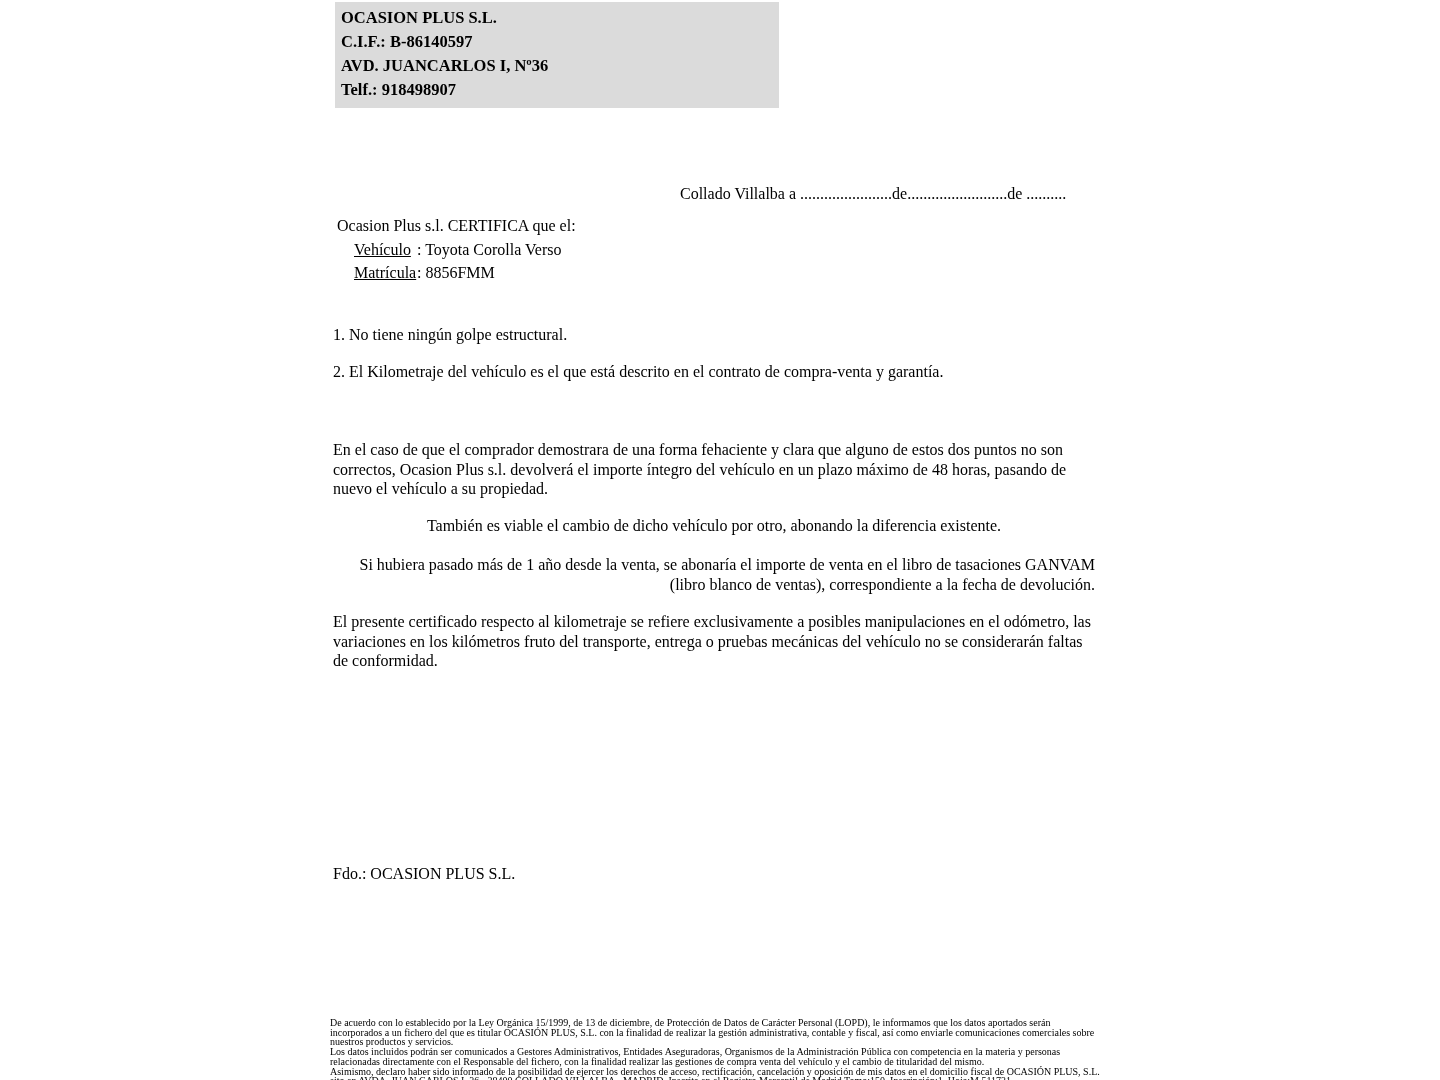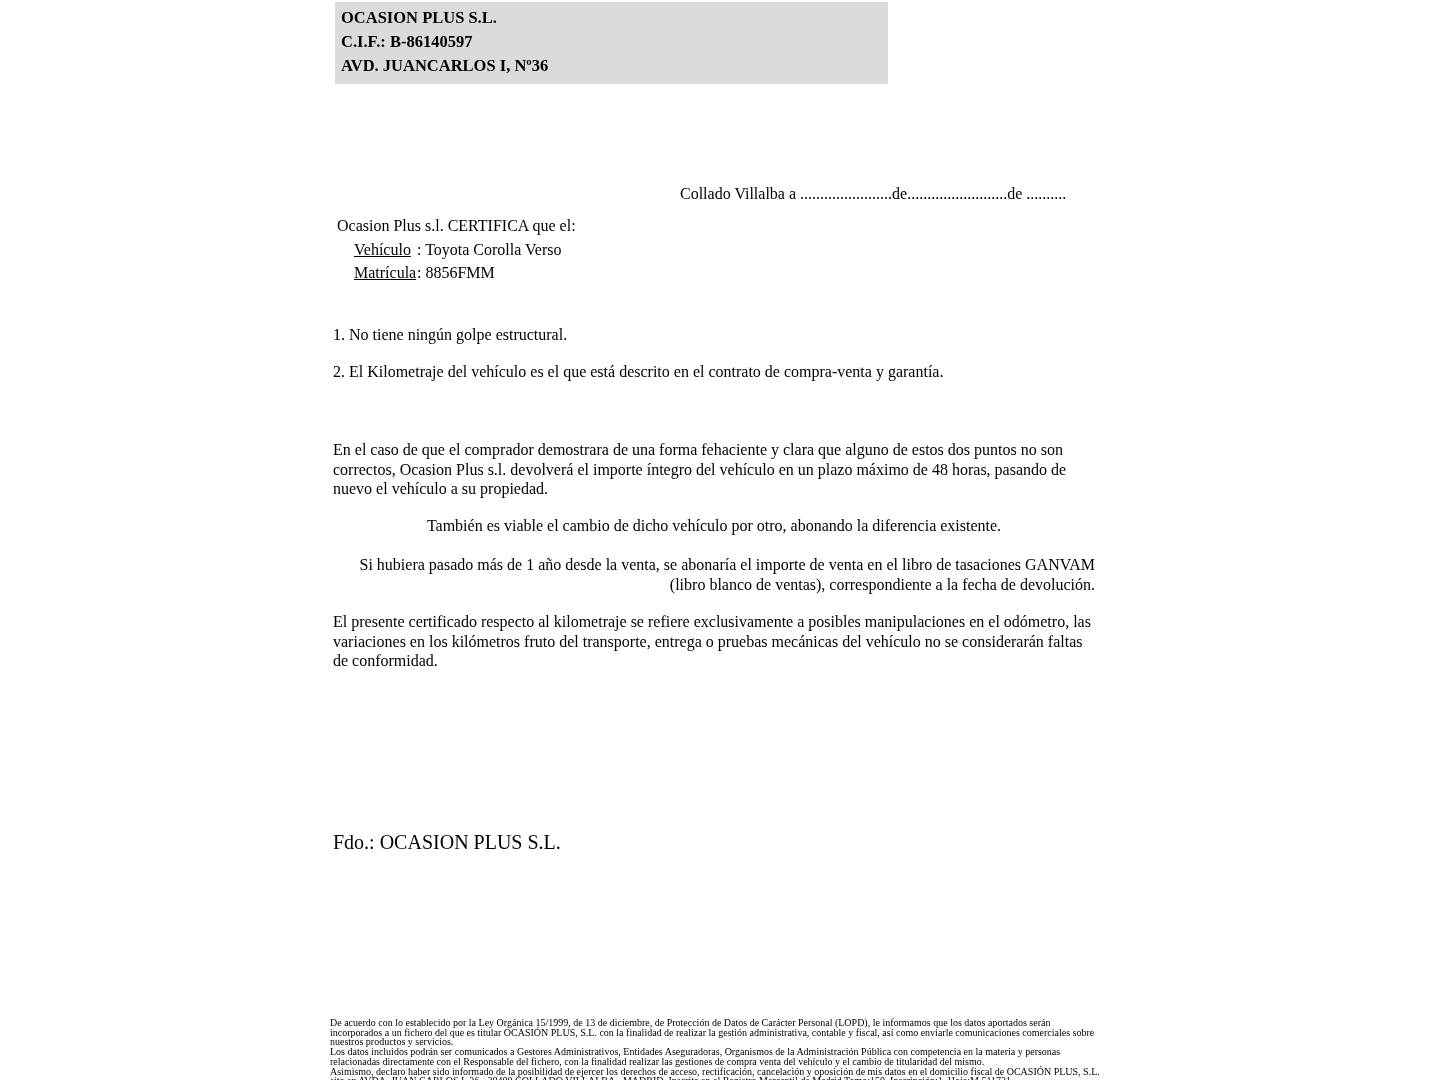--- a/index.html
+++ b/index.html
@@ -7,21 +7,21 @@
   body {
     position: relative;
     font-family: "Liberation Serif", serif;
     color: #000000;
     overflow: hidden;
   }
   .abs { position: absolute; }
 
   
   .header-box {
-    left: 335px; top: 2px; width: 553px;
+    left: 335px; top: 2px; width: 444px;
     background: #dbdbdb;
     padding: 4px 6px 6px 6px;
   }
   .header-box .hline {
     font-weight: bold;
     font-size: 16.5px;
     line-height: 24px;
     white-space: nowrap;
   }
 
@@ -41,35 +41,36 @@
   .clause { left: 333px; font-size: 16px; line-height: 20px; white-space: nowrap; }
   .clause.c1 { top: 325px; }
   .clause.c2 { top: 362px; }
 
   .para { left: 333px; width: 762px; font-size: 16px; line-height: 19.5px; }
   .para.p1 { top: 440px; }
   .para.p2 { top: 516px; text-align: center; }
   .para.p3 { top: 555px; text-align: right; }
   .para.p4 { top: 612px; }
 
-  .signature { left: 333px; top: 832px; font-size: 20px; line-height: 20px; }
+  .signature { left: 333px; top: 864px; font-size: 16px; line-height: 20px; }
 
   .legal {
     left: 330px; top: 1018px; width: 775px;
     font-size: 10px; line-height: 9.7px;
   }
   .legal p { margin: 0; }
 </style>
 </head>
 <body>
 
 <div class="abs header-box">
   <div class="hline">OCASION PLUS S.L.</div>
   <div class="hline">C.I.F.: B-86140597</div>
   <div class="hline">AVD. JUANCARLOS I, Nº36</div>
+  <div class="hline">Telf.: 918498907</div>
 </div>
 
 <div class="abs date-line">Collado Villalba a .......................de.........................de ..........</div>
 
 <div class="abs certify-intro">Ocasion Plus s.l. CERTIFICA que el:</div>
 
 <div class="abs kv-line vehicle">
   <span class="kv-label-wrap"><span class="kv-label">Vehículo</span></span><span>: Toyota Corolla Verso</span>
 </div>
 

